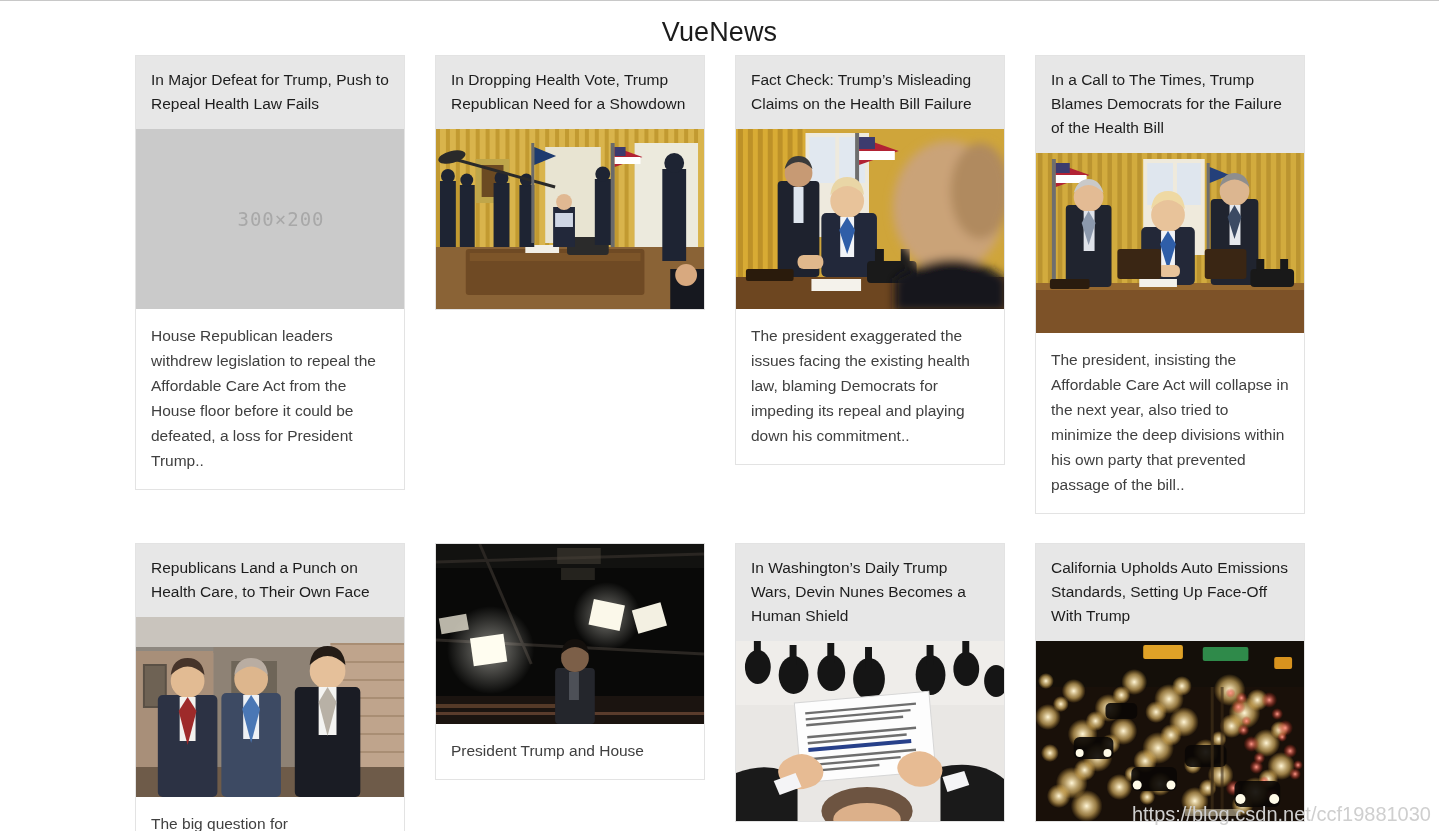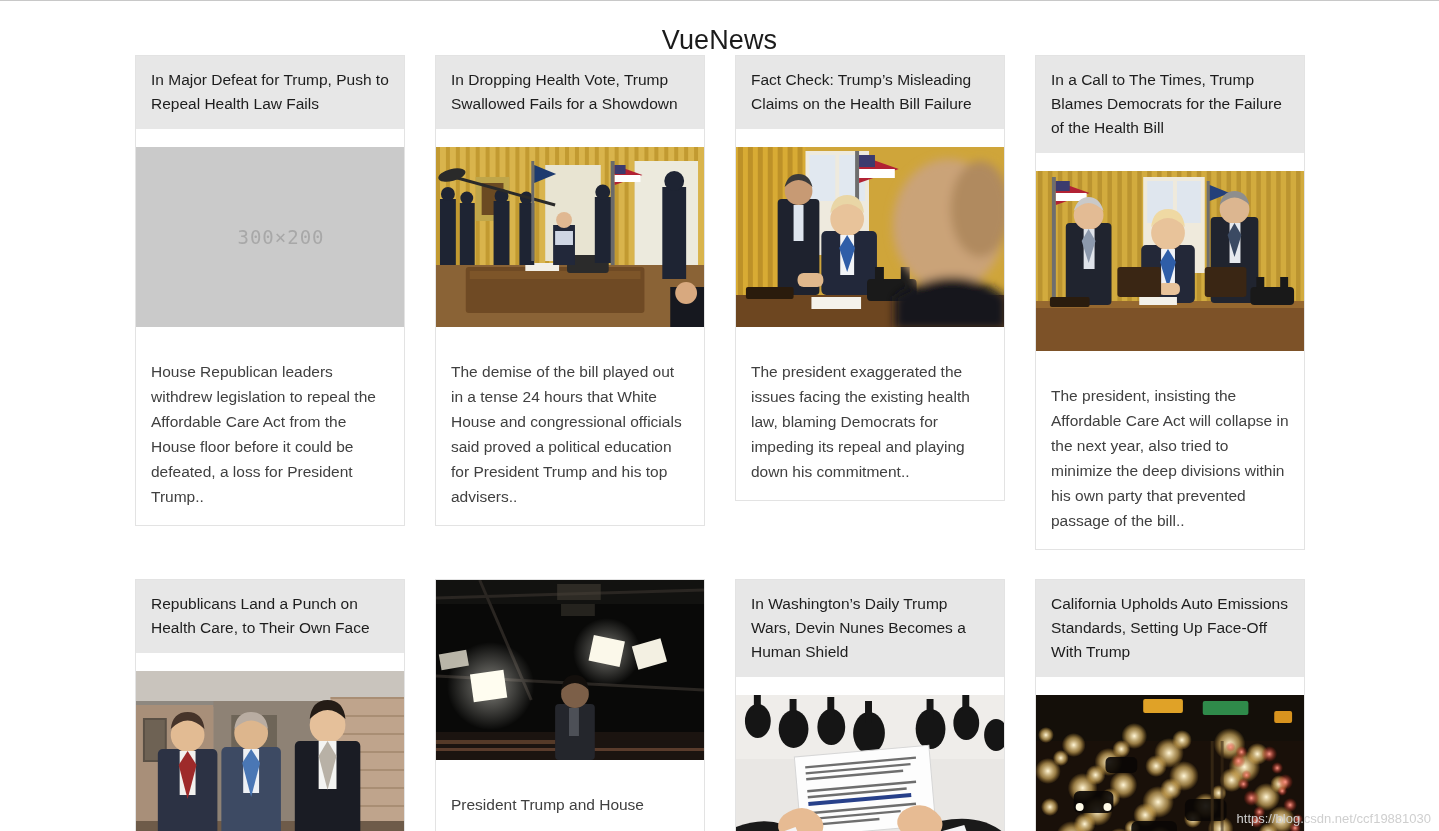--- a/index.html
+++ b/index.html
@@ -16,42 +16,41 @@
     width: 1439px; height: 1px;
     background: #c8c8c8;
   }
   #page-title {
     width: 100%;
     text-align: center;
     font-size: 27px;
     font-weight: 400;
     color: #1b1b1b;
     margin: 0;
-    padding-top: 24px;
+    padding-top: 16px;
     line-height: 32px;
     letter-spacing: 0.1px;
   }
   #news-grid {
     position: absolute;
     top: 55px;
     left: 135px;
     width: 1170px;
     display: flex;
     flex-wrap: wrap;
     align-items: flex-start;
   }
   .news-card {
     width: 270px;
     margin-right: 30px;
     margin-bottom: 29px;
     background: #ffffff;
     border: 1px solid #e3e3e3;
     display: flex;
     flex-direction: column;
-    gap: 18px;
   }
   .news-card:nth-child(4n) { margin-right: 0; }
   .card-title {
     background: #e7e7e7;
     color: #1d1d1d;
     font-size: 15.5px;
     line-height: 24px;
     padding: 12px 15px 13px 15px;
     margin: 0;
     font-weight: 400;
@@ -82,21 +81,21 @@
     font-size: 15.5px;
     line-height: 25px;
     color: #404040;
     padding: 14px 15px 16px 15px;
     margin: 0;
   }
   #watermark {
     position: absolute;
     right: 8px;
     bottom: 5px;
-    font-size: 13px;
+    font-size: 20px;
     color: #cfcfcf;
     font-family: "Liberation Sans", "DejaVu Sans", sans-serif;
     white-space: nowrap;
     pointer-events: none;
   }
 </style>
 </head>
 <body>
 
 <div id="top-rule"></div>
@@ -105,21 +104,21 @@
 
 <div id="news-grid">
     <div class="news-card">
       <h2 class="card-title">In Major Defeat for Trump, Push to Repeal Health Law Fails</h2>
       <div class="card-media placeholder">
         <span class="placeholder-label">300×200</span>
       </div>
       <p class="card-desc">House Republican leaders withdrew legislation to repeal the Affordable Care Act from the House floor before it could be defeated, a loss for President Trump..</p>
     </div>
     <div class="news-card">
-      <h2 class="card-title">In Dropping Health Vote, Trump Swallowed Fails for a Showdown</h2>
+      <h2 class="card-title">In Dropping Health Vote, Trump Republican Need for a Showdown</h2>
       <div class="card-media">
         <svg viewBox="0 0 270 180" preserveAspectRatio="none" xmlns="http://www.w3.org/2000/svg">
       <rect width="270" height="180" fill="#cfa93f"></rect>
       <rect x="0" y="0" width="270" height="120" fill="#d9b44c"></rect>
       <g fill="#c29a31">
         <rect x="0" y="0" width="4" height="122"></rect>
             <rect x="10" y="0" width="4" height="122"></rect>
             <rect x="20" y="0" width="4" height="122"></rect>
             <rect x="30" y="0" width="4" height="122"></rect>
             <rect x="40" y="0" width="4" height="122"></rect>
@@ -182,21 +181,20 @@
         <path d="M180 18 l28 10 -28 10 z" fill="#b22234"></path>
         <rect x="180" y="28" width="26" height="7" fill="#ffffff"></rect>
         <rect x="180" y="18" width="11" height="9" fill="#3c3b6e"></rect>
       </g>
       <rect x="96" y="14" width="3" height="100" fill="#6a6a6a"></rect>
       <path d="M99 18 l22 9 -22 9 z" fill="#1d3a6e"></path>
       <rect x="236" y="140" width="34" height="40" fill="#16181f"></rect>
       <circle cx="252" cy="146" r="11" fill="#d8a97f"></circle>
     </svg>
       </div>
-      <p class="card-desc">The demise of the bill played out in a tense 24 hours that White House and congressional officials said proved a political education for President Trump and his top advisers..</p>
     </div>
     <div class="news-card">
       <h2 class="card-title">Fact Check: Trump’s Misleading Claims on the Health Bill Failure</h2>
       <div class="card-media">
         <svg viewBox="0 0 270 180" preserveAspectRatio="none" xmlns="http://www.w3.org/2000/svg">
       <defs>
         <filter id="blur3">
               <feGaussianBlur stdDeviation="5"></feGaussianBlur>
             </filter>
       </defs>

